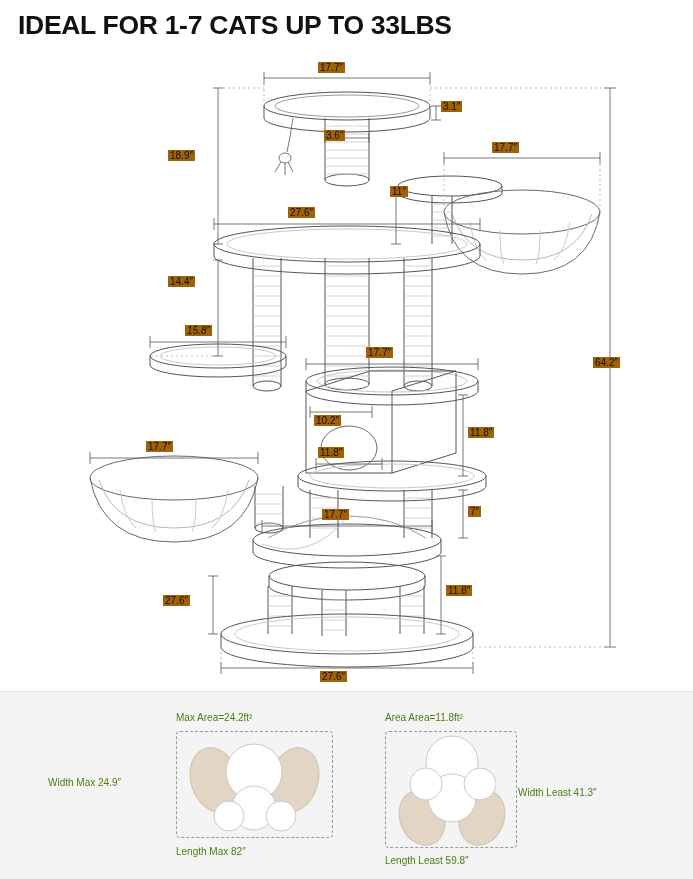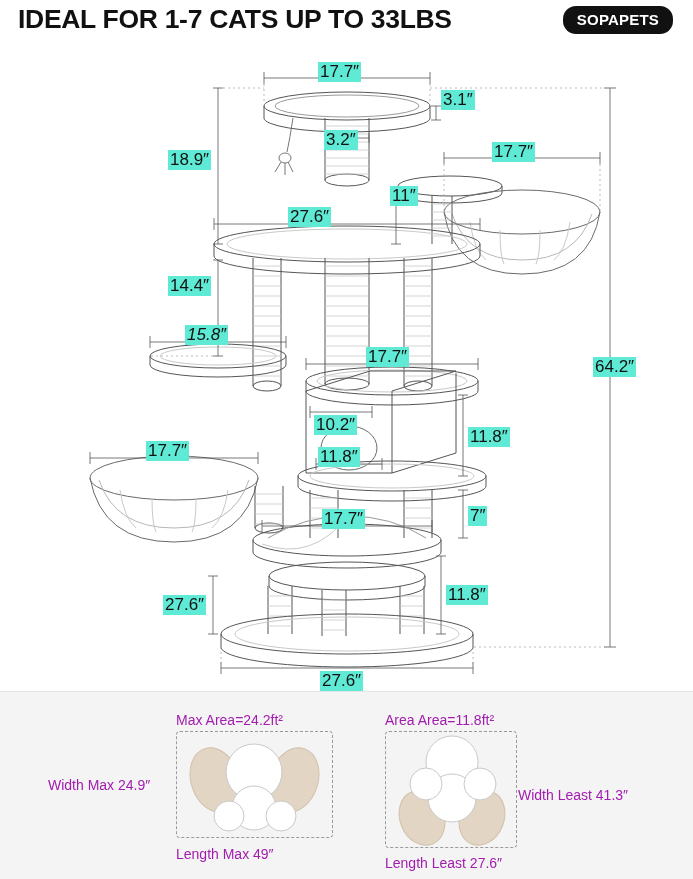--- a/index.html
+++ b/index.html
@@ -11,21 +11,21 @@
     position:relative;
     overflow:hidden;
   }
   .root{position:relative;width:693px;height:879px;}
 
   
   .header{
     position:absolute;left:0;top:0;width:693px;height:46px;
   }
   .headline{
-    position:absolute;left:18px;top:4px;
+    position:absolute;left:18px;top:10px;
     font-size:26.5px;font-weight:bold;letter-spacing:-0.3px;
     white-space:nowrap;
   }
   .brand{
     position:absolute;right:20px;top:6px;
     background:#111;color:#fff;border-radius:13px;
     padding:5px 14px 6px 14px;
     font-size:15px;font-weight:bold;letter-spacing:.2px;
   }
 
@@ -47,51 +47,50 @@
     position:absolute;left:0;top:22px;width:76px;
     text-align:center;font-size:12.5px;line-height:15px;color:#222;
   }
 
   
   .diagram{position:absolute;left:0;top:46px;width:693px;height:645px;}
   .diagram svg{display:block;}
 
   .dimlabel{
     position:absolute;
-    font-size:17px;
+    font-size:10px;
     color:#111;
     white-space:nowrap;
-    background:#5eead4;
+    background:#a16207;
     padding:0 2px;
   }
 
   
   .footprint{
     position:absolute;left:0;top:691px;width:693px;height:188px;
     background:#f4f4f4;
     border-top:1px solid #e4e4e4;
   }
   .fp-label{
-    position:absolute;font-size:14px;color:#a21caf;white-space:nowrap;
+    position:absolute;font-size:10px;color:#4d7c0f;white-space:nowrap;
   }
   .fp-box{
     position:absolute;
     border:1px dashed #9a9a9a;
     border-radius:4px;
     background:#f4f4f4;
   }
 </style>
 </head>
 <body>
 
 <div class="root">
 
   <div class="header">
     <div class="headline">IDEAL FOR 1-7 CATS UP TO 33LBS</div>
-    <div class="brand">SOPAPETS</div>
   </div>
 
 
   <div class="diagram">
     <svg width="693" height="645" viewBox="0 0 693 645" xmlns="http://www.w3.org/2000/svg">
       <g fill="none" stroke="#555" stroke-width="1">
 
         <ellipse cx="347" cy="60" rx="83" ry="14"></ellipse>
         <path d="M264 60 v12 a83 14 0 0 0 166 0 v-12"></path>
         <ellipse cx="347" cy="60" rx="72" ry="11" stroke="#9a9a9a"></ellipse>
@@ -273,22 +272,22 @@
 
           <path d="M221 622 h252"></path>
           <path d="M221 616 v12 M473 616 v12"></path>
           <path d="M221 601 v22" stroke="#aaa" stroke-dasharray="2 3"></path>
           <path d="M473 601 v22" stroke="#aaa" stroke-dasharray="2 3"></path>
         </g>
       </g>
     </svg>
 
     <div class="dimlabel" style="left:318px;top:16px;">17.7″</div>
-    <div class="dimlabel" style="left:441px;top:44px;">3.1″</div>
-    <div class="dimlabel" style="left:324px;top:84px;">3.2″</div>
+    <div class="dimlabel" style="left:441px;top:55px;">3.1″</div>
+    <div class="dimlabel" style="left:324px;top:84px;">3.6″</div>
     <div class="dimlabel" style="left:168px;top:104px;">18.9″</div>
     <div class="dimlabel" style="left:492px;top:96px;">17.7″</div>
     <div class="dimlabel" style="left:362px;top:140px;margin-left:28px;">11″</div>
     <div class="dimlabel" style="left:288px;top:161px;">27.6″</div>
     <div class="dimlabel" style="left:168px;top:230px;">14.4″</div>
     <div class="dimlabel" style="left:185px;top:279px;font-style:italic;">15.8″</div>
     <div class="dimlabel" style="left:366px;top:301px;">17.7″</div>
     <div class="dimlabel" style="left:314px;top:369px;">10.2″</div>
     <div class="dimlabel" style="left:468px;top:381px;">11.8″</div>
     <div class="dimlabel" style="left:318px;top:401px;">11.8″</div>
@@ -308,30 +307,30 @@
       <svg width="155" height="105" viewBox="0 0 155 105">
         <ellipse cx="38" cy="48" rx="24" ry="33" transform="rotate(-18 38 48)" fill="#e3d5c3" stroke="#cfc0ab"></ellipse>
         <ellipse cx="117" cy="48" rx="24" ry="33" transform="rotate(18 117 48)" fill="#e3d5c3" stroke="#cfc0ab"></ellipse>
         <circle cx="77" cy="40" r="28" fill="#ffffff" stroke="#c9c9c9"></circle>
         <circle cx="77" cy="76" r="22" fill="#ffffff" stroke="#c9c9c9"></circle>
         <circle cx="52" cy="84" r="15" fill="#ffffff" stroke="#c9c9c9"></circle>
         <circle cx="104" cy="84" r="15" fill="#ffffff" stroke="#c9c9c9"></circle>
       </svg>
     </div>
     <div class="fp-label" style="left:48px;top:85px;">Width Max 24.9″</div>
-    <div class="fp-label" style="left:176px;top:154px;">Length Max 49″</div>
+    <div class="fp-label" style="left:176px;top:154px;">Length Max 82″</div>
 
     <div class="fp-label" style="left:385px;top:20px;">Area  Area=11.8ft²</div>
     <div class="fp-box" style="left:385px;top:39px;width:130px;height:115px;">
       <svg width="130" height="115" viewBox="0 0 130 115">
         <ellipse cx="36" cy="86" rx="22" ry="28" transform="rotate(-22 36 86)" fill="#e3d5c3" stroke="#cfc0ab"></ellipse>
         <ellipse cx="96" cy="86" rx="22" ry="28" transform="rotate(22 96 86)" fill="#e3d5c3" stroke="#cfc0ab"></ellipse>
         <circle cx="66" cy="30" r="26" fill="#ffffff" stroke="#c9c9c9"></circle>
         <circle cx="66" cy="66" r="24" fill="#ffffff" stroke="#c9c9c9"></circle>
         <circle cx="40" cy="52" r="16" fill="#ffffff" stroke="#c9c9c9"></circle>
         <circle cx="94" cy="52" r="16" fill="#ffffff" stroke="#c9c9c9"></circle>
       </svg>
     </div>
     <div class="fp-label" style="left:518px;top:95px;">Width Least 41.3″</div>
-    <div class="fp-label" style="left:385px;top:163px;">Length  Least 27.6″</div>
+    <div class="fp-label" style="left:385px;top:163px;">Length  Least 59.8″</div>
   </div>
 
 </div>
 
 </body></html>

